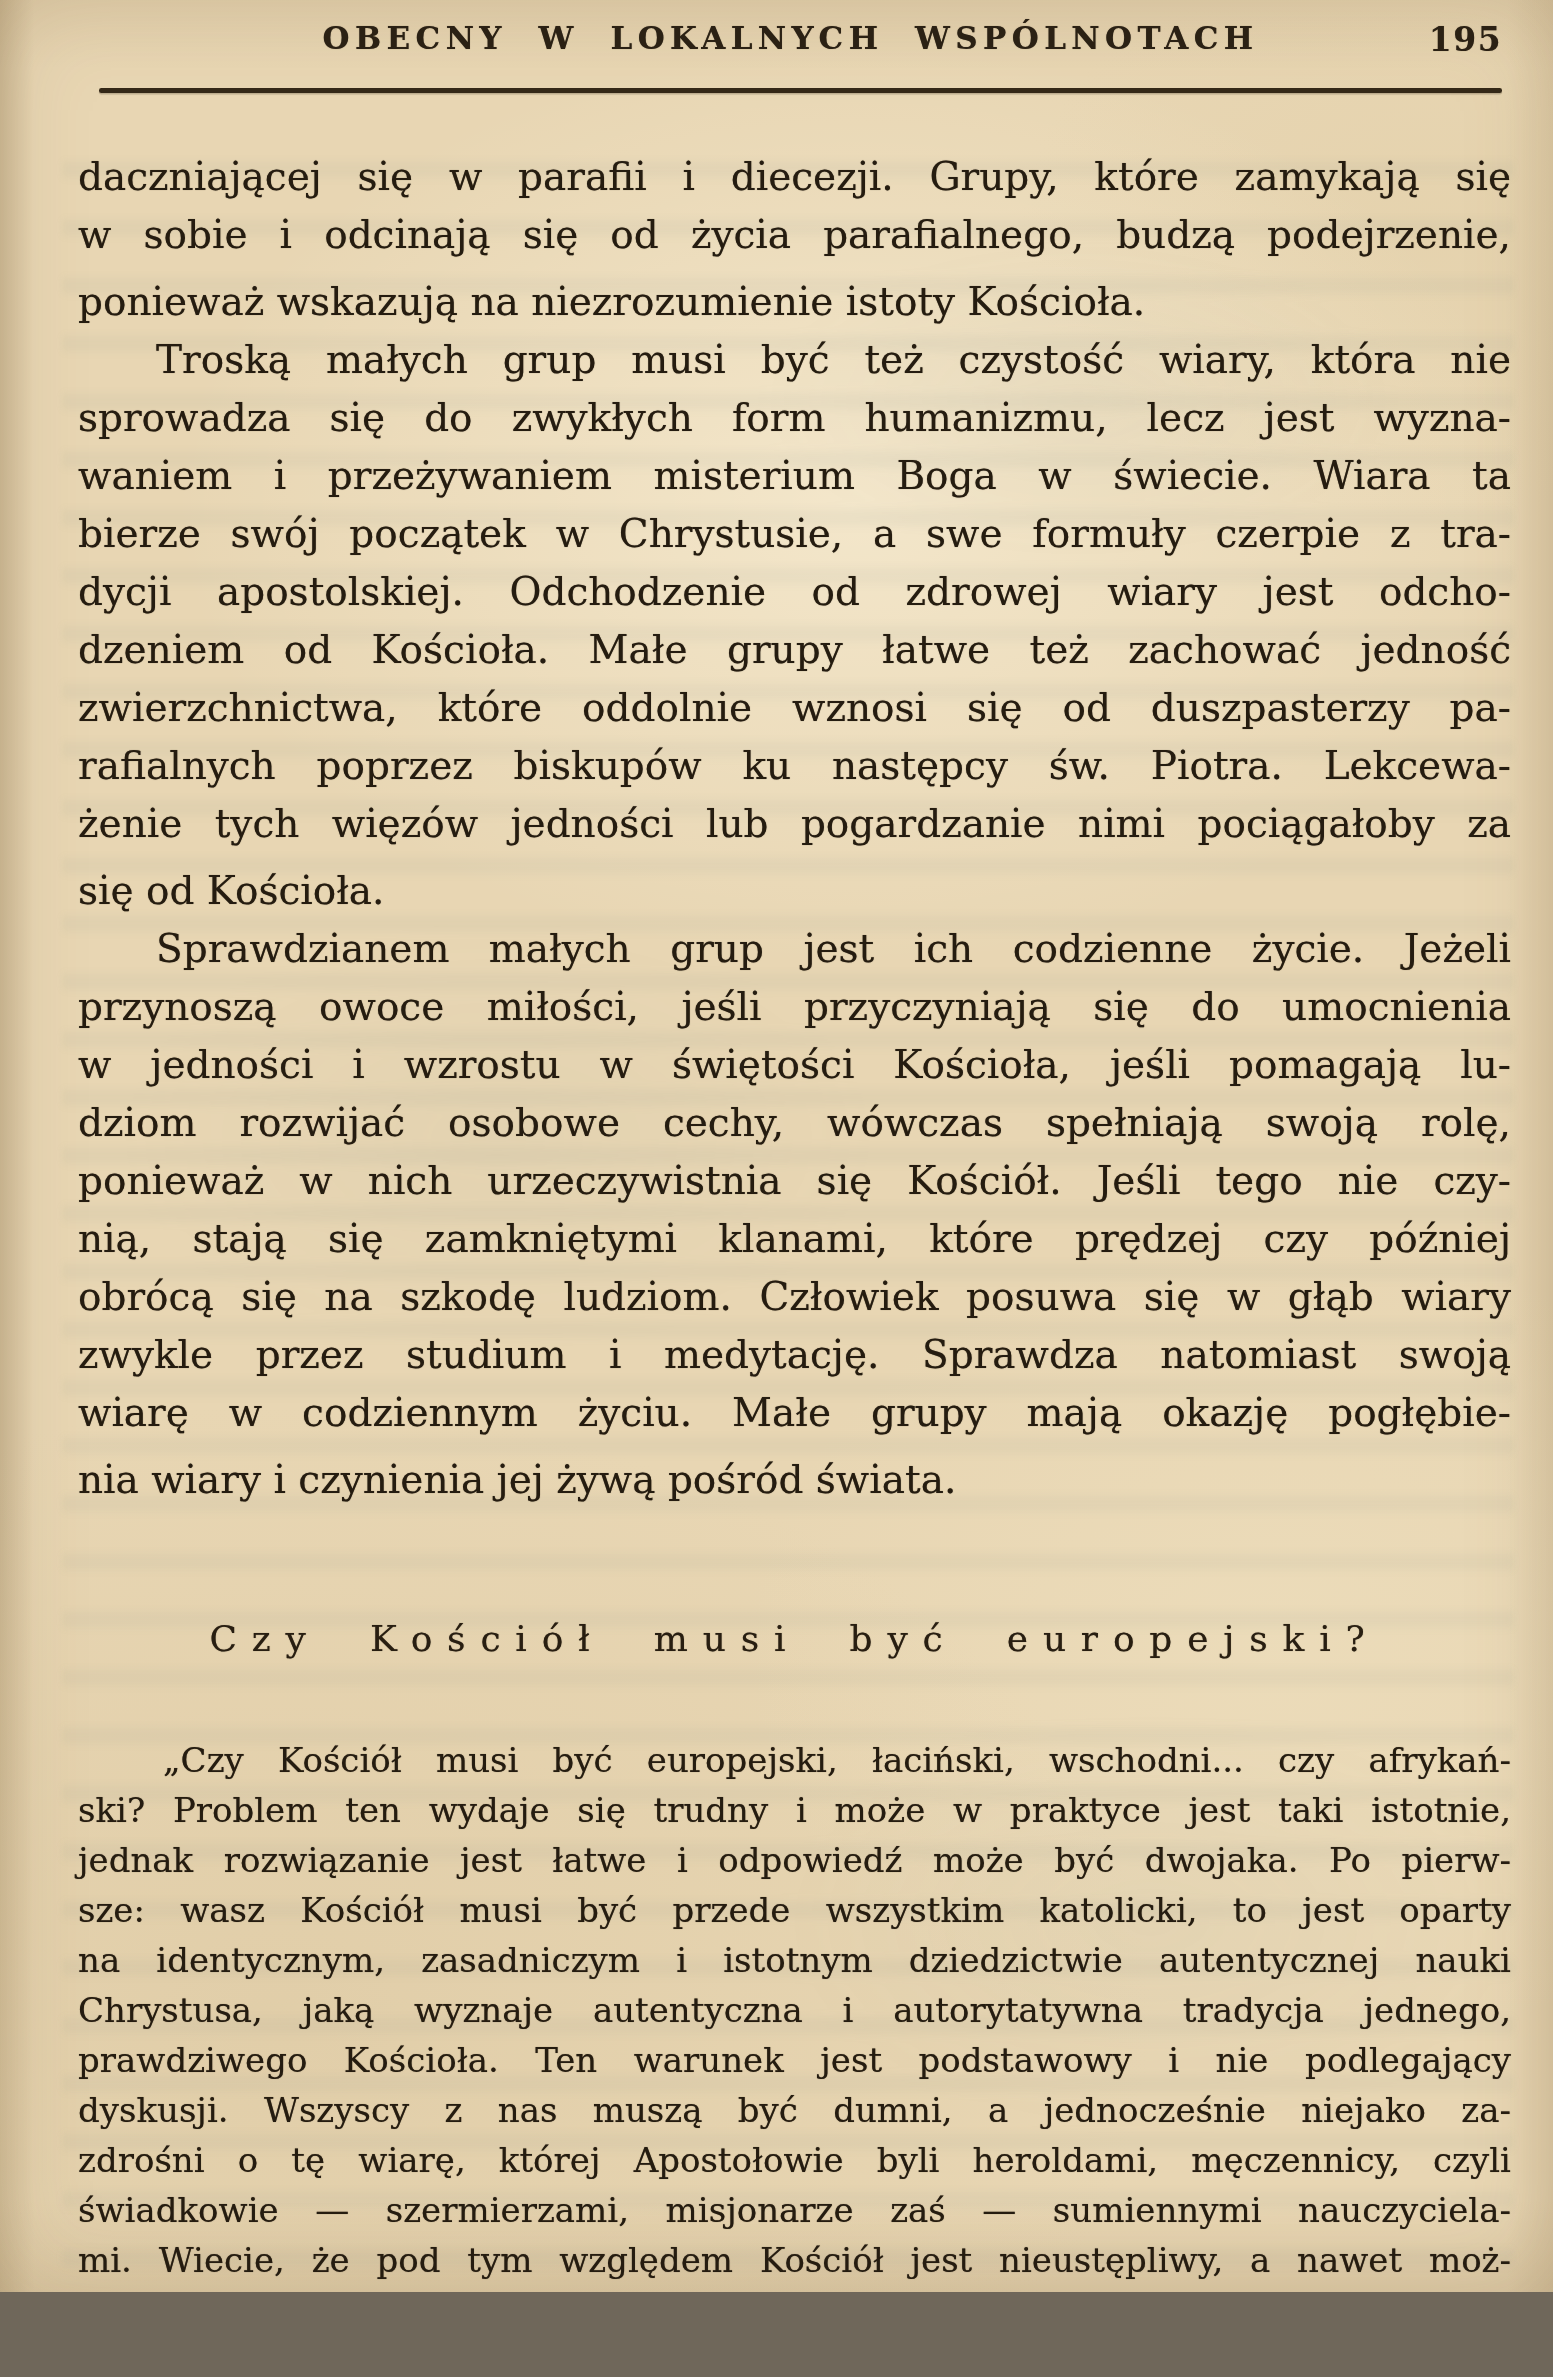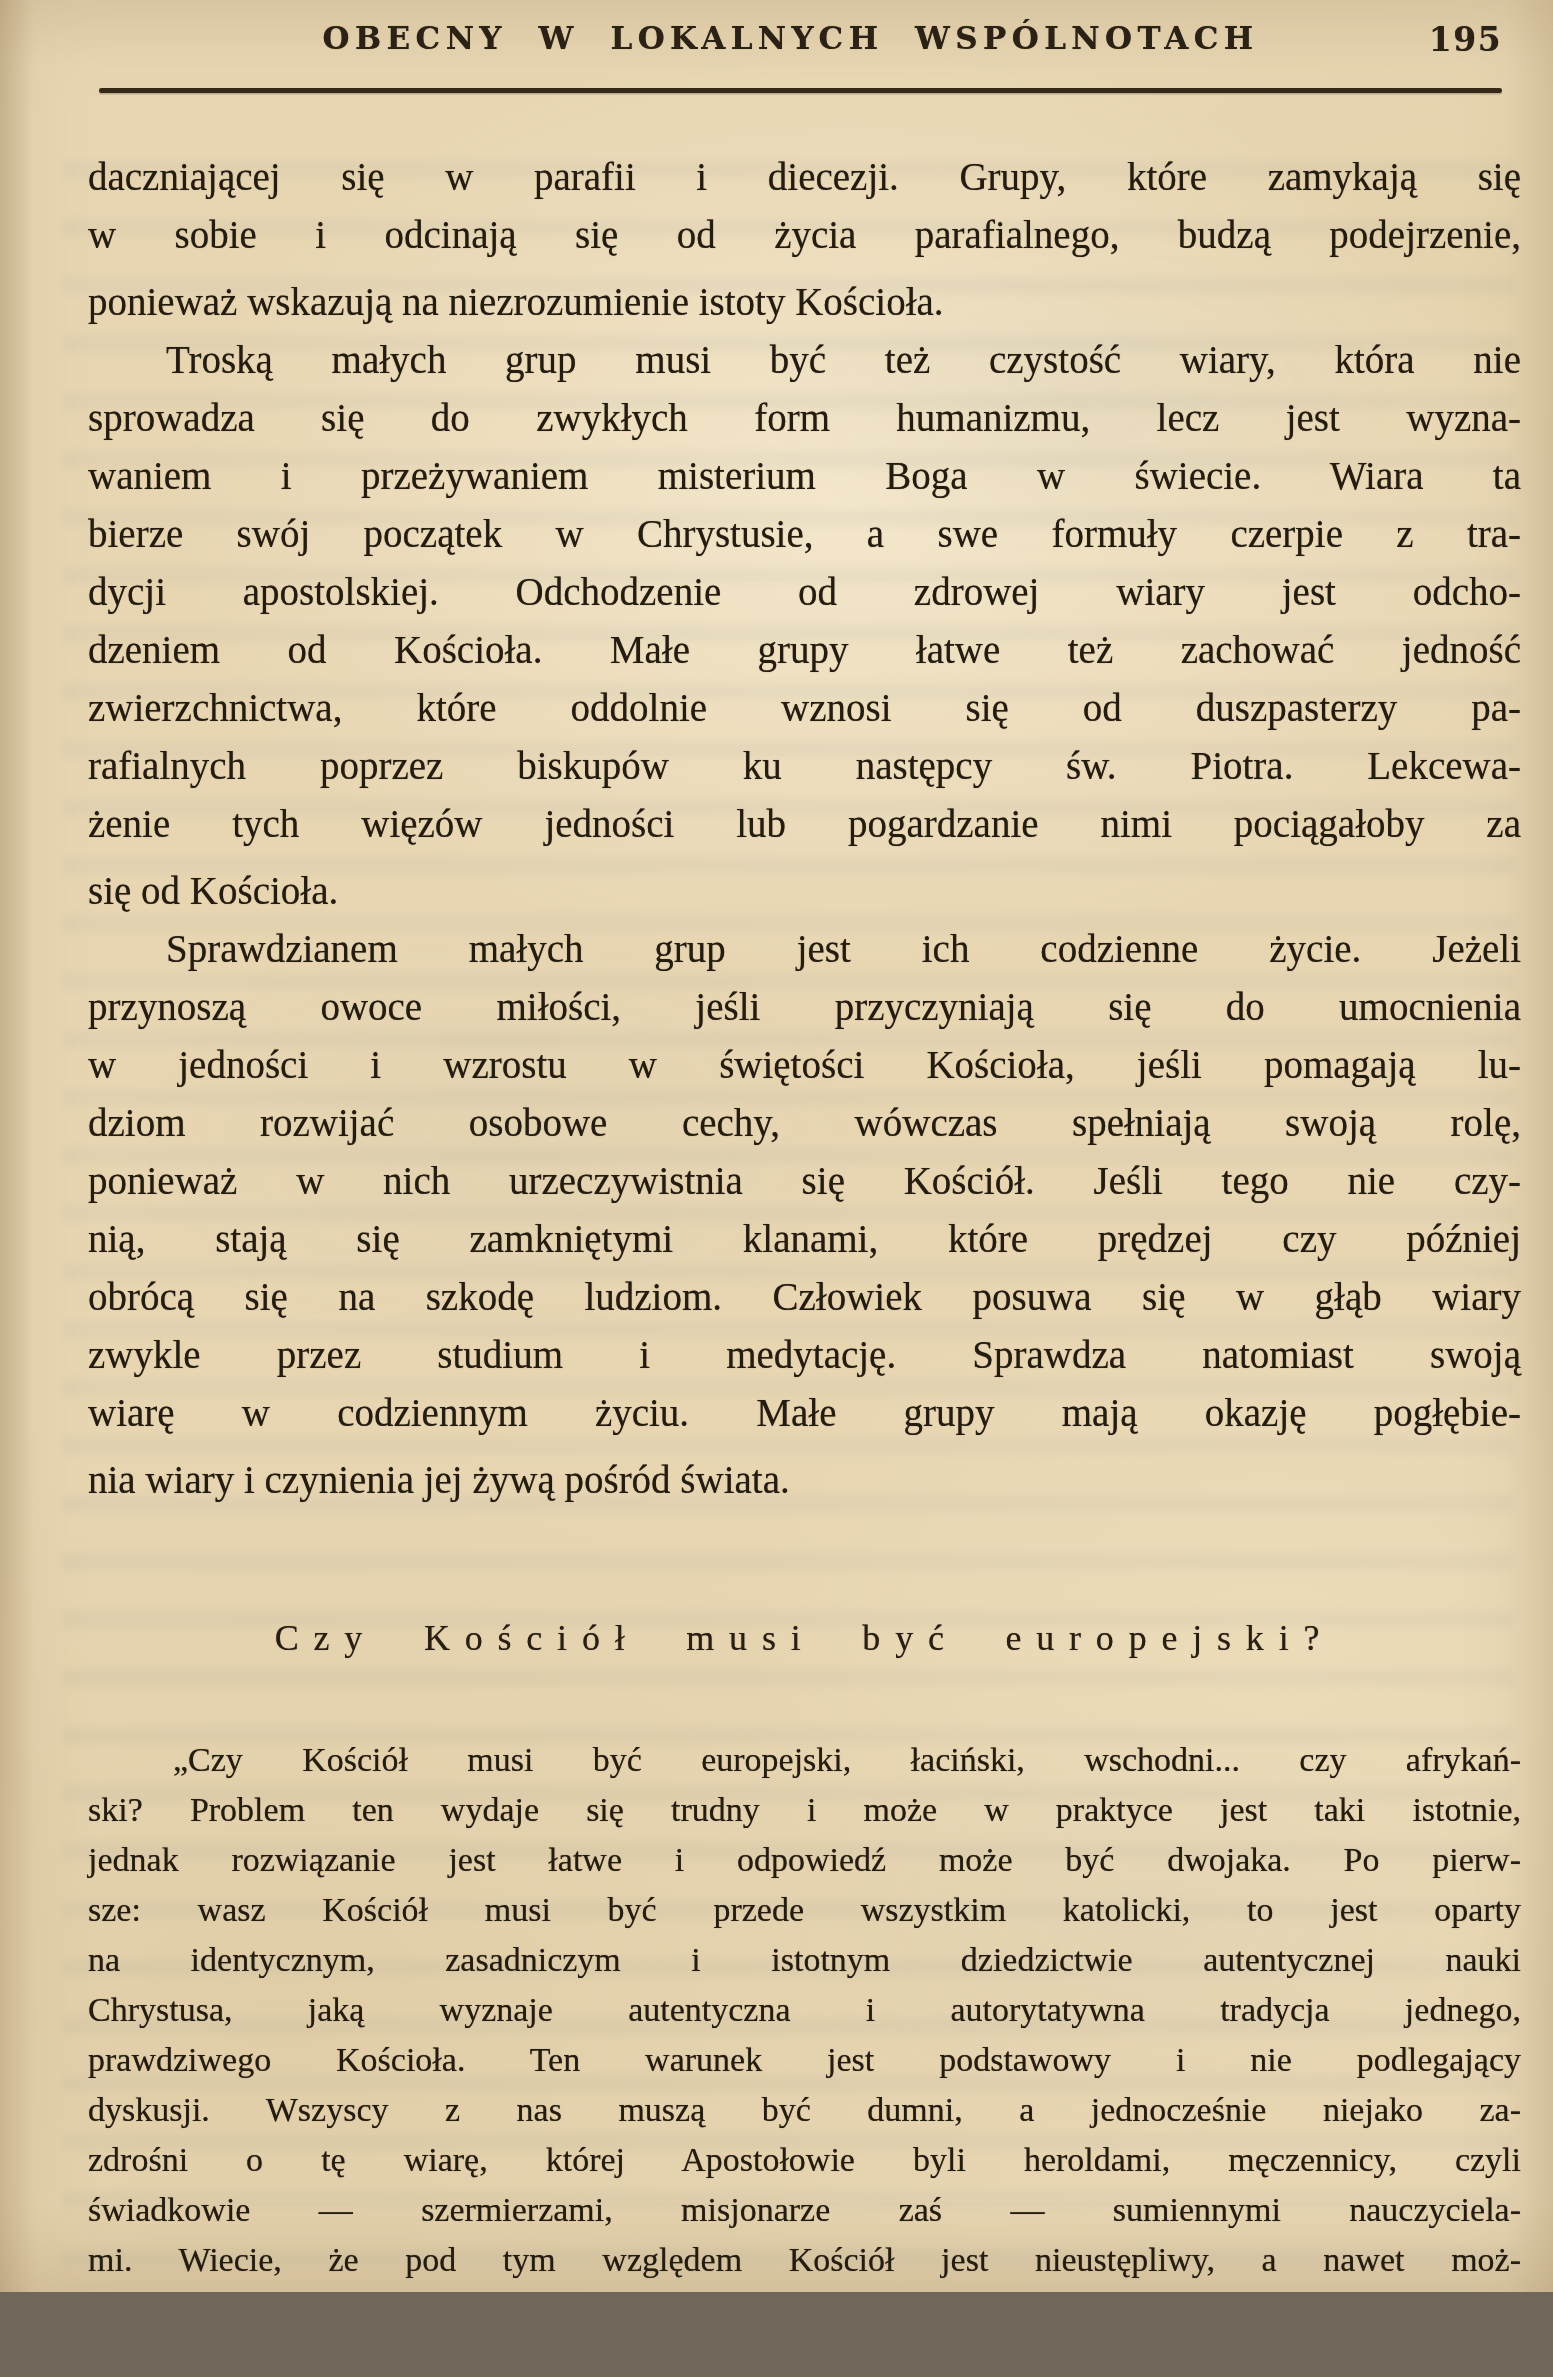--- a/index.html
+++ b/index.html
@@ -54,23 +54,22 @@
     color:#2b2114;
     text-shadow:0 0 0.8px rgba(43,33,20,.5);
   }
   .rule{
     position:absolute;top:88px;left:99px;width:1403px;height:4.7px;
     background:#342817;
     box-shadow:0 1.6px 0.8px rgba(52,40,23,.25);
     border-radius:2.3px;
   }
   .text-column{
-    position:absolute;left:88px;top:148px;width:1433px;
+    position:absolute;left:78px;top:148px;width:1433px;
     text-shadow:0 0 0.8px rgba(37,28,16,.65);
-    font-family:Liberation Serif, serif;
   }
   .line{
     font-size:39px;line-height:58px;
     text-align:justify;text-align-last:justify;
   }
   .line.indent{text-indent:78px;}
   .line.last{text-align-last:left;margin-top:9px;}
   .para.small .line{font-size:34px;line-height:50px;}
   .para.small .line.indent{text-indent:85px;}
   .heading{

